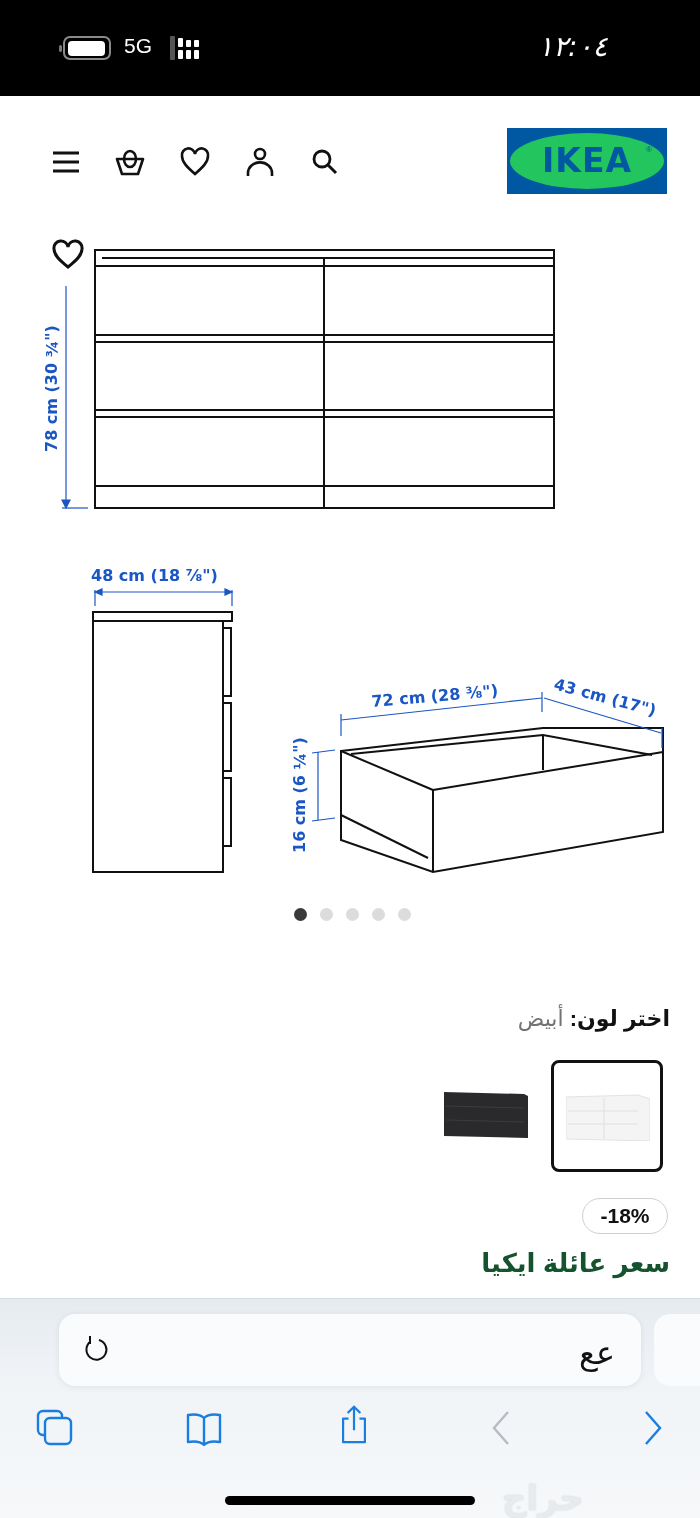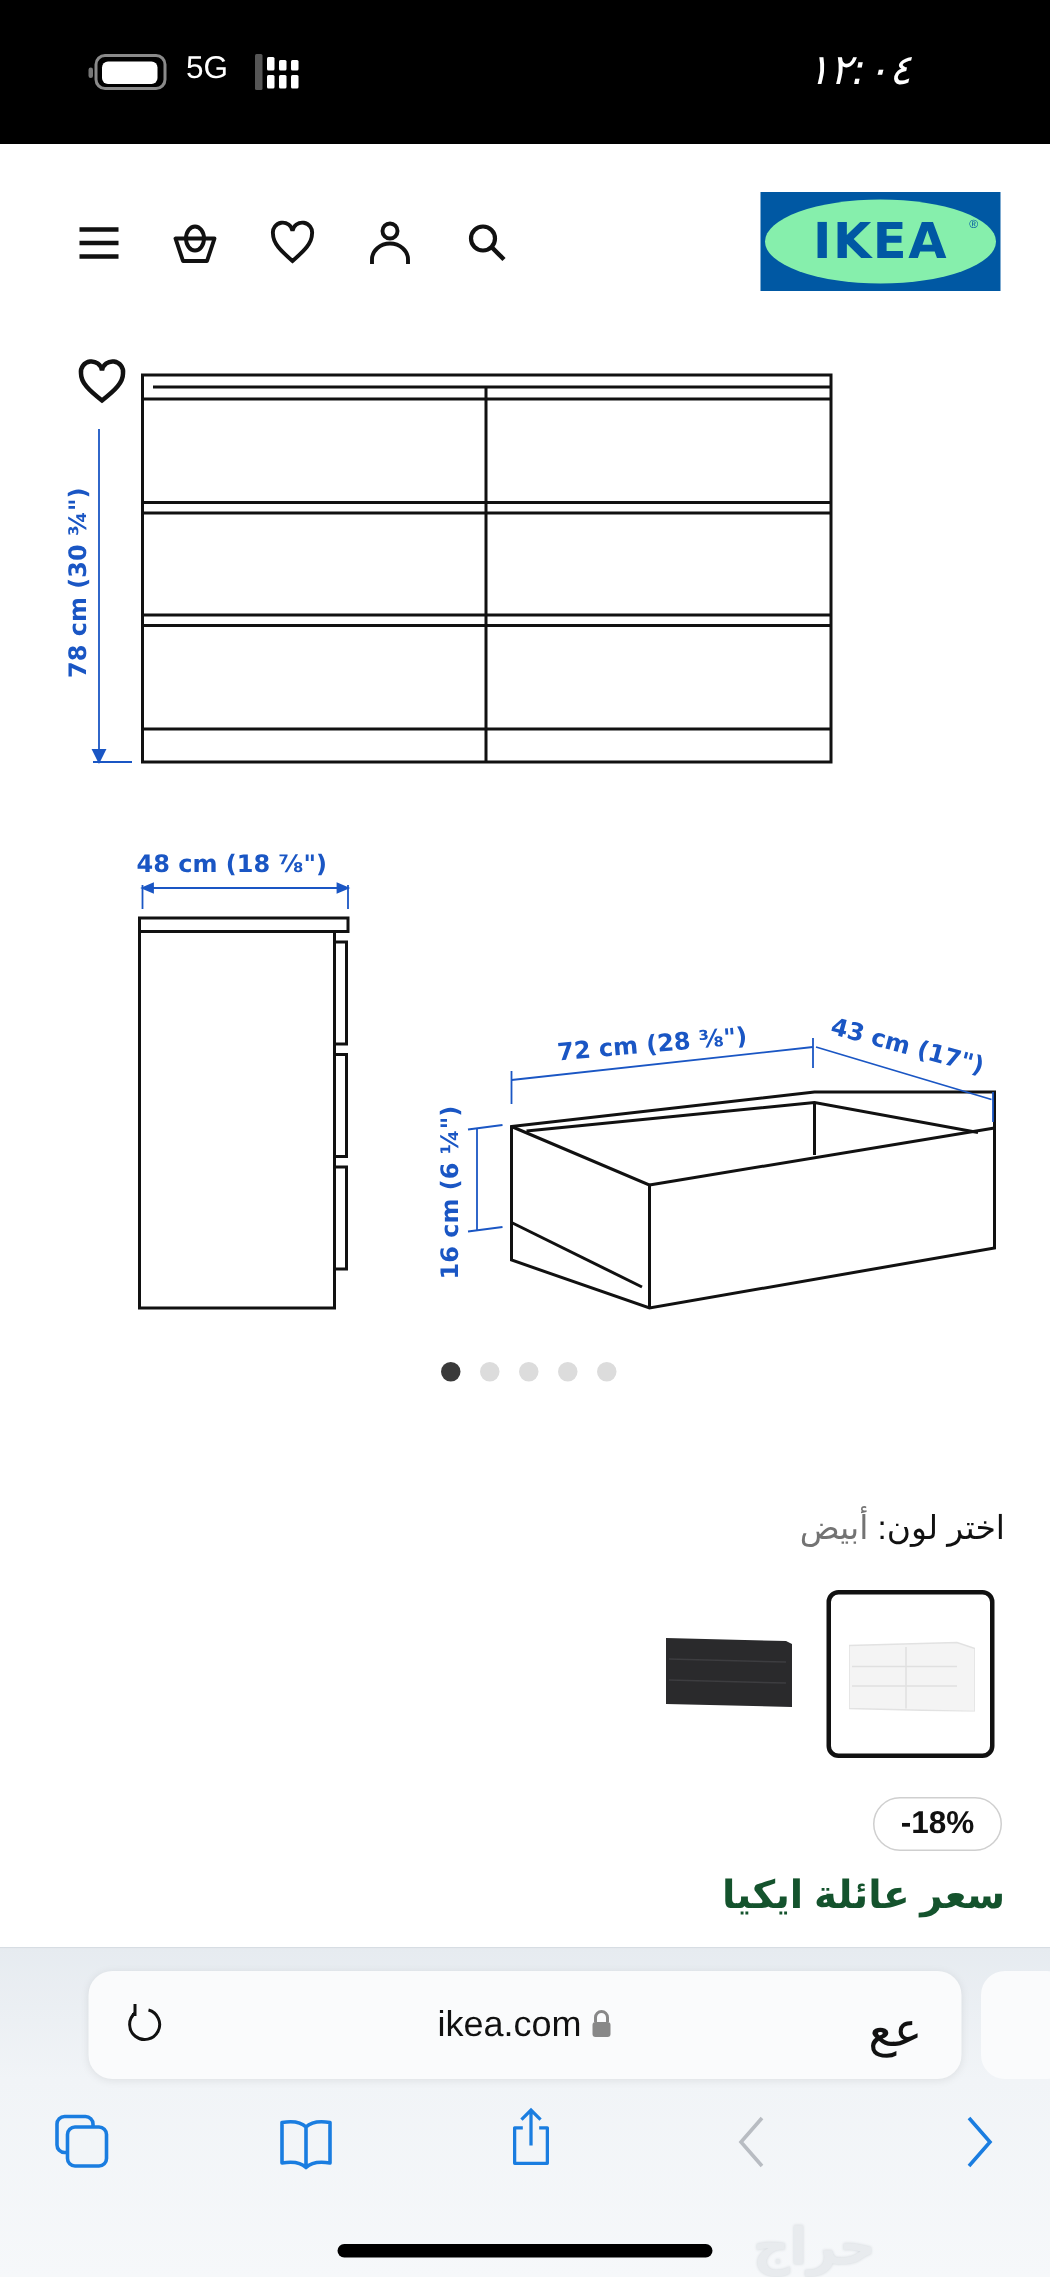--- a/index.html
+++ b/index.html
@@ -9,35 +9,35 @@
   .battery-fill { position: absolute; left: 3px; top: 3px; width: 37px; height: 15px; background: #fff; border-radius: 4px; }
   .battery-nub { position: absolute; left: -6px; top: 7px; width: 3px; height: 7px; background: #777; border-radius: 2px; }
   .net { position: absolute; left: 124px; top: 34px; color: #fff; font-size: 21px; }
   .signal { position: absolute; left: 170px; top: 36px; width: 36px; height: 24px; }
   .signal i { position: absolute; width: 5px; background: #fff; border-radius: 1px; }
   .clock { position: absolute; left: 538px; top: 30px; color: #fff; font-size: 28px; font-family: "DejaVu Sans", sans-serif; font-style: italic; }
 
   .header { position: absolute; left: 0; top: 96px; width: 700px; height: 130px; background: #fff; }
   .hicon { position: absolute; top: 146px; width: 32px; height: 32px; }
   .logo { position: absolute; left: 507px; top: 128px; width: 160px; height: 66px; background: #0058a3; }
-  .logo-oval { position: absolute; left: 3px; top: 5px; width: 154px; height: 56px; border-radius: 50%; background: #86efac; }
+  .logo-oval { position: absolute; left: 3px; top: 5px; width: 154px; height: 56px; border-radius: 50%; background: #22c55e; }
   .logo-text { position: absolute; left: 0; top: 0; width: 154px; height: 56px; line-height: 56px; text-align: center; color: #0058a3; font-weight: 900; font-size: 33px; letter-spacing: 1px; font-family: "DejaVu Sans", sans-serif; }
   .logo-r { position: absolute; right: 12px; top: 12px; font-size: 8px; color: #0058a3; }
 
   .diagram { position: absolute; left: 0; top: 220px; width: 700px; height: 680px; }
   .dim { fill: #1a56c4; font-weight: bold; font-family: "DejaVu Sans", sans-serif; font-size: 16px; }
 
   .fav-btn { position: absolute; left: 50px; top: 238px; width: 36px; height: 32px; }
 
   .dots { position: absolute; left: 294px; top: 908px; height: 14px; display: flex; gap: 13px; }
   .dot { width: 13px; height: 13px; border-radius: 50%; background: #dcdcdc; }
   .dot.active { background: #3a3a3a; }
 
   .color-label { position: absolute; right: 30px; top: 1006px; font-size: 22px; direction: rtl; color: #111; }
-  .color-label b { font-weight: normal; }
+  .color-label b { font-weight: bold; }
   .color-label span.val { color: #737373; font-weight: normal; }
   .swatch { position: absolute; width: 112px; height: 112px; border-radius: 8px; }
   .swatch.selected { border: 3px solid #111; }
   .dresser-img { position: absolute; }
 
   .badge { position: absolute; left: 582px; top: 1198px; width: 86px; height: 36px; border: 1.5px solid #cfcfcf; border-radius: 18px; text-align: center; line-height: 33px; font-size: 21px; font-weight: bold; color: #111; }
   .family-price { position: absolute; right: 30px; top: 1248px; color: #14532d; font-size: 26px; font-weight: bold; direction: rtl; }
 
   .safari { position: absolute; left: 0; top: 1298px; width: 700px; height: 220px; background: linear-gradient(#e6ebf0, #f1f4f7 40%, #f6f8fa); border-top: 1px solid #d7dde3; }
   .urlbar { position: absolute; left: 59px; top: 1314px; width: 582px; height: 72px; background: #fafbfc; border-radius: 16px; box-shadow: 0 1px 6px rgba(0,0,0,0.08); }
@@ -182,27 +182,20 @@
 
 <div class="badge">-18%</div>
 <div class="family-price">سعر عائلة ايكيا</div>
 
 <div class="safari"></div>
 <div class="urlbar">
   <svg class="reload" viewBox="0 0 30 32">
     <path d="M18 6a10 10 0 1 1-9 2" stroke="#111" stroke-width="2" fill="none"></path>
     <path d="M9 2v7h-2" stroke="#111" stroke-width="2" fill="none"></path>
   </svg>
-  <div class="url-text">
-    <span>ikea.com</span>
-    <svg width="14" height="18" viewBox="0 0 14 18" style="vertical-align:-1px">
-      <path d="M3 8V5a4 4 0 0 1 8 0v3" stroke="#888" stroke-width="2" fill="none"></path>
-      <rect x="1" y="8" width="12" height="10" rx="2" fill="#888"></rect>
-    </svg>
-  </div>
   <div class="aa">عع</div>
 </div>
 <div class="urlbar-next"></div>
 
 <svg class="tb-icon" style="left:35px" viewBox="0 0 40 40">
   <rect x="3" y="3" width="24" height="24" rx="5" stroke="#1a7de0" stroke-width="2.4" fill="none"></rect>
   <rect x="10" y="10" width="26" height="26" rx="5" stroke="#1a7de0" stroke-width="2.4" fill="#f2f5f8"></rect>
 </svg>
 <svg class="tb-icon" style="left:184px" viewBox="0 0 40 40">
   <path d="M20 10c-4-4-10-4-16-3v27c6-1 12-1 16 3 4-4 10-4 16-3V7c-6-1-12-1-16 3zM20 10v27" stroke="#1a7de0" stroke-width="2.4" fill="none" stroke-linejoin="round"></path>

